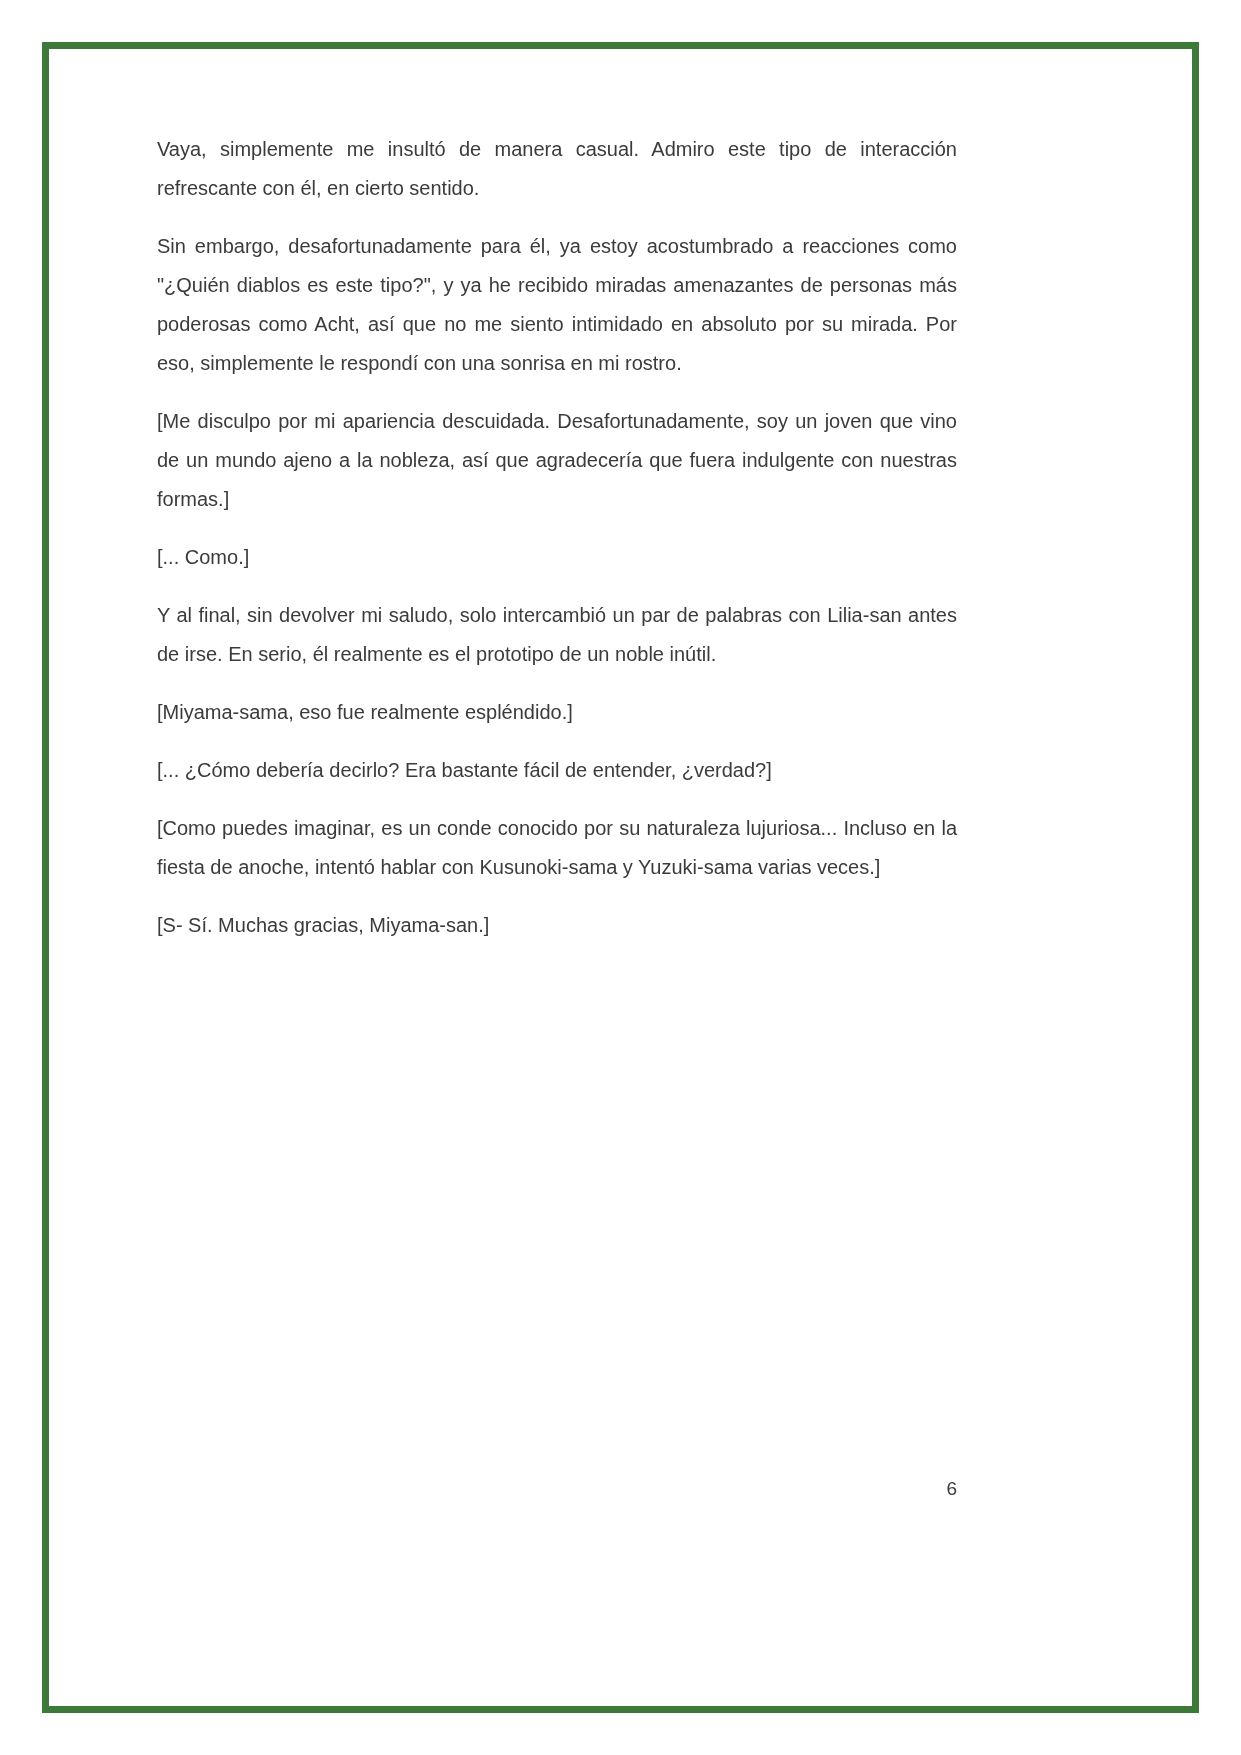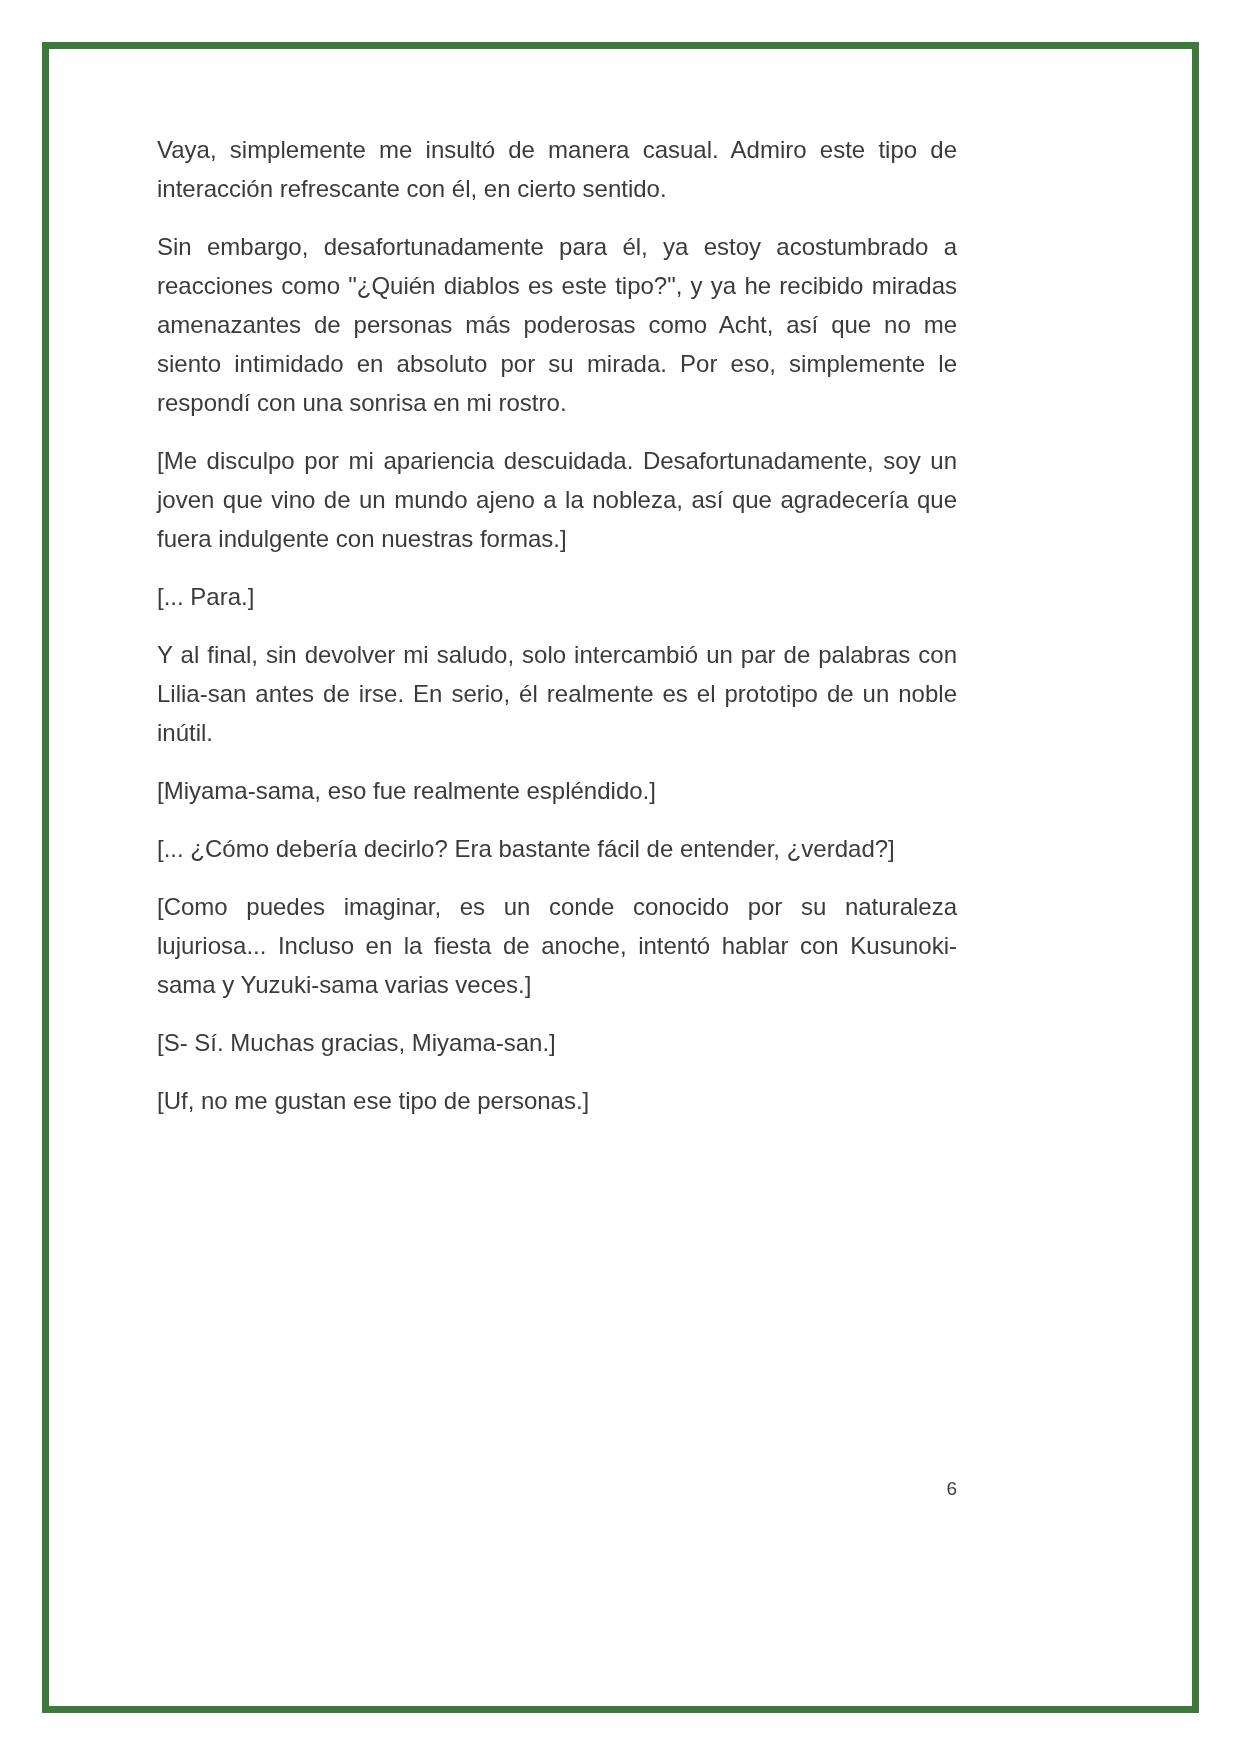--- a/index.html
+++ b/index.html
@@ -24,21 +24,21 @@
     border: 7px solid #3d7a3a;
     box-sizing: border-box;
     pointer-events: none;
   }
   .text-content {
     position: absolute;
     left: 157px;
     top: 130px;
     width: 800px;
     color: #3b3b3b;
-    font-size: 24px;
+    font-size: 20px;
     line-height: 39px;
   }
   .text-content p {
     margin: 0 0 19px 0;
     text-align: justify;
     text-justify: inter-word;
   }
   .page-number {
     position: absolute;
     left: 157px;
@@ -52,23 +52,22 @@
 </head>
 <body>
 
 <div class="page">
   <div class="page-border" style="border-color: rgb(61, 122, 58);"></div>
 
   <div class="text-content" style="color: rgb(59, 59, 59);">
     <p>Vaya, simplemente me insultó de manera casual. Admiro este tipo de interacción refrescante con él, en cierto sentido.</p>
     <p>Sin embargo, desafortunadamente para él, ya estoy acostumbrado a reacciones como "¿Quién diablos es este tipo?", y ya he recibido miradas amenazantes de personas más poderosas como Acht, así que no me siento intimidado en absoluto por su mirada. Por eso, simplemente le respondí con una sonrisa en mi rostro.</p>
     <p>[Me disculpo por mi apariencia descuidada. Desafortunadamente, soy un joven que vino de un mundo ajeno a la nobleza, así que agradecería que fuera indulgente con nuestras formas.]</p>
-    <p>[... Para.]</p>
+    <p>[... Como.]</p>
     <p>Y al final, sin devolver mi saludo, solo intercambió un par de palabras con Lilia-san antes de irse. En serio, él realmente es el prototipo de un noble inútil.</p>
     <p>[Miyama-sama, eso fue realmente espléndido.]</p>
     <p>[... ¿Cómo debería decirlo? Era bastante fácil de entender, ¿verdad?]</p>
     <p>[Como puedes imaginar, es un conde conocido por su naturaleza lujuriosa... Incluso en la fiesta de anoche, intentó hablar con Kusunoki-sama y Yuzuki-sama varias veces.]</p>
     <p>[S- Sí. Muchas gracias, Miyama-san.]</p>
-    <p>[Uf, no me gustan ese tipo de personas.]</p>
   </div>
 
   <div class="page-number">6</div>
 </div>
 
 </body></html>

